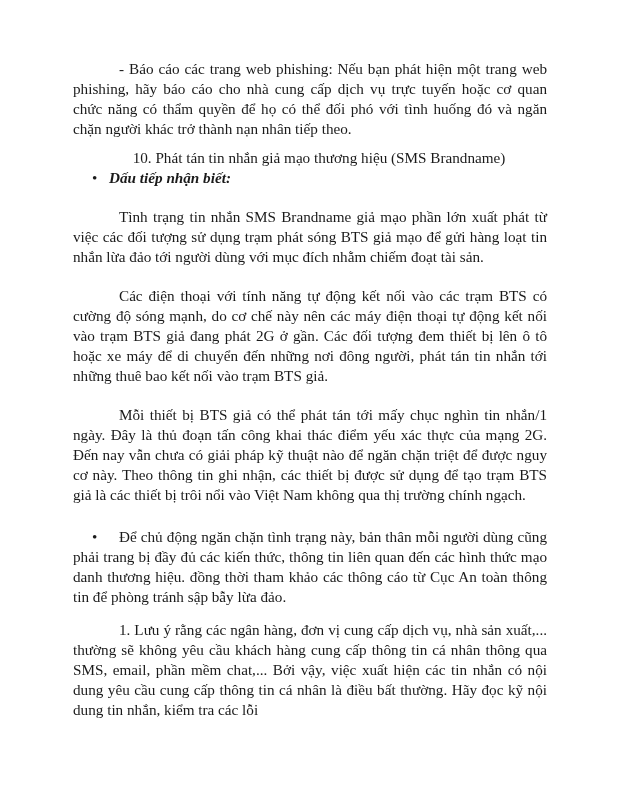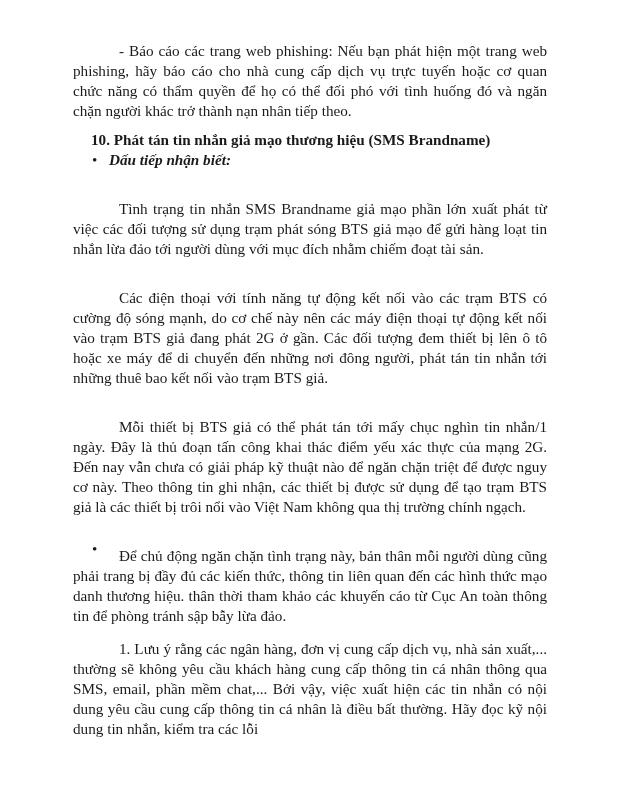--- a/index.html
+++ b/index.html
@@ -4,24 +4,24 @@
 <style>
   html, body { margin: 0; padding: 0; background: #ffffff; }
   body { width: 618px; height: 800px; overflow: hidden; position: relative; }
   .page {
     position: absolute; left: 73px; top: 38px; width: 474px;
     font-family: "Liberation Serif", serif; font-size: 15.2px; line-height: 20px;
     color: #1a1a1a;
   }
   .p { margin: 0; text-align: justify; text-align-last: left; }
   .indent { text-indent: 46px; }
-  .gap-s { margin-top: 3px; }
+  .gap-s { margin-top: 21px; }
   .gap-m { margin-top: 13px; }
-  .gap-l { margin-top: 29px; }
-  .heading { margin: 9px 0 0 18px; font-weight: bold; }
+  .gap-l { margin-top: 19px; }
+  .heading { margin: 9px 0 0 18px; font-weight: normal; text-align: center; }
   .bullet { position: relative; margin: 0 0 0 36px; font-weight: bold; font-style: italic; }
   .bullet .dot { position: absolute; left: -17px; top: 0; font-style: normal; font-weight: normal; }
 </style>
 </head>
 <body>
 
 <div class="page">
   <p class="p indent gap-s">- Báo cáo các trang web phishing: Nếu bạn phát hiện một trang web phishing, hãy báo cáo cho nhà cung cấp dịch vụ trực tuyến hoặc cơ quan chức năng có thẩm quyền để họ có thể đối phó với tình huống đó và ngăn chặn người khác trở thành nạn nhân tiếp theo.</p>
 
   <p class="heading">10. Phát tán tin nhắn giả mạo thương hiệu (SMS Brandname)</p>
@@ -32,15 +32,15 @@
   </div>
 
   <p class="p indent gap-l">Tình trạng tin nhắn SMS Brandname giả mạo phần lớn xuất phát từ việc các đối tượng sử dụng trạm phát sóng BTS giả mạo để gửi hàng loạt tin nhắn lừa đảo tới người dùng với mục đích nhằm chiếm đoạt tài sản.</p>
   <p class="p indent gap-l">Các điện thoại với tính năng tự động kết nối vào các trạm BTS có cường độ sóng mạnh, do cơ chế này nên các máy điện thoại tự động kết nối vào trạm BTS giả đang phát 2G ở gần. Các đối tượng đem thiết bị lên ô tô hoặc xe máy để di chuyển đến những nơi đông người, phát tán tin nhắn tới những thuê bao kết nối vào trạm BTS giả.</p>
   <p class="p indent gap-l">Mỗi thiết bị BTS giả có thể phát tán tới mấy chục nghìn tin nhắn/1 ngày. Đây là thủ đoạn tấn công khai thác điểm yếu xác thực của mạng 2G. Đến nay vẫn chưa có giải pháp kỹ thuật nào để ngăn chặn triệt để được nguy cơ này. Theo thông tin ghi nhận, các thiết bị được sử dụng để tạo trạm BTS giả là các thiết bị trôi nổi vào Việt Nam không qua thị trường chính ngạch.</p>
 
   <div class="bullet gap-l" style="margin-top:22px;">
     <span class="dot">•</span>
   </div>
 
-  <p class="p indent gap-l">Để chủ động ngăn chặn tình trạng này, bản thân mỗi người dùng cũng phải trang bị đầy đủ các kiến thức, thông tin liên quan đến các hình thức mạo danh thương hiệu. thân thời tham khảo các khuyến cáo từ Cục An toàn thông tin để phòng tránh sập bẫy lừa đảo.</p>
+  <p class="p indent gap-l">Để chủ động ngăn chặn tình trạng này, bản thân mỗi người dùng cũng phải trang bị đầy đủ các kiến thức, thông tin liên quan đến các hình thức mạo danh thương hiệu. đồng thời tham khảo các thông cáo từ Cục An toàn thông tin để phòng tránh sập bẫy lừa đảo.</p>
   <p class="p indent gap-m">1. Lưu ý rằng các ngân hàng, đơn vị cung cấp dịch vụ, nhà sản xuất,... thường sẽ không yêu cầu khách hàng cung cấp thông tin cá nhân thông qua SMS, email, phần mềm chat,... Bởi vậy, việc xuất hiện các tin nhắn có nội dung yêu cầu cung cấp thông tin cá nhân là điều bất thường. Hãy đọc kỹ nội dung tin nhắn, kiểm tra các lỗi</p>
 </div>
 
 </body></html>

